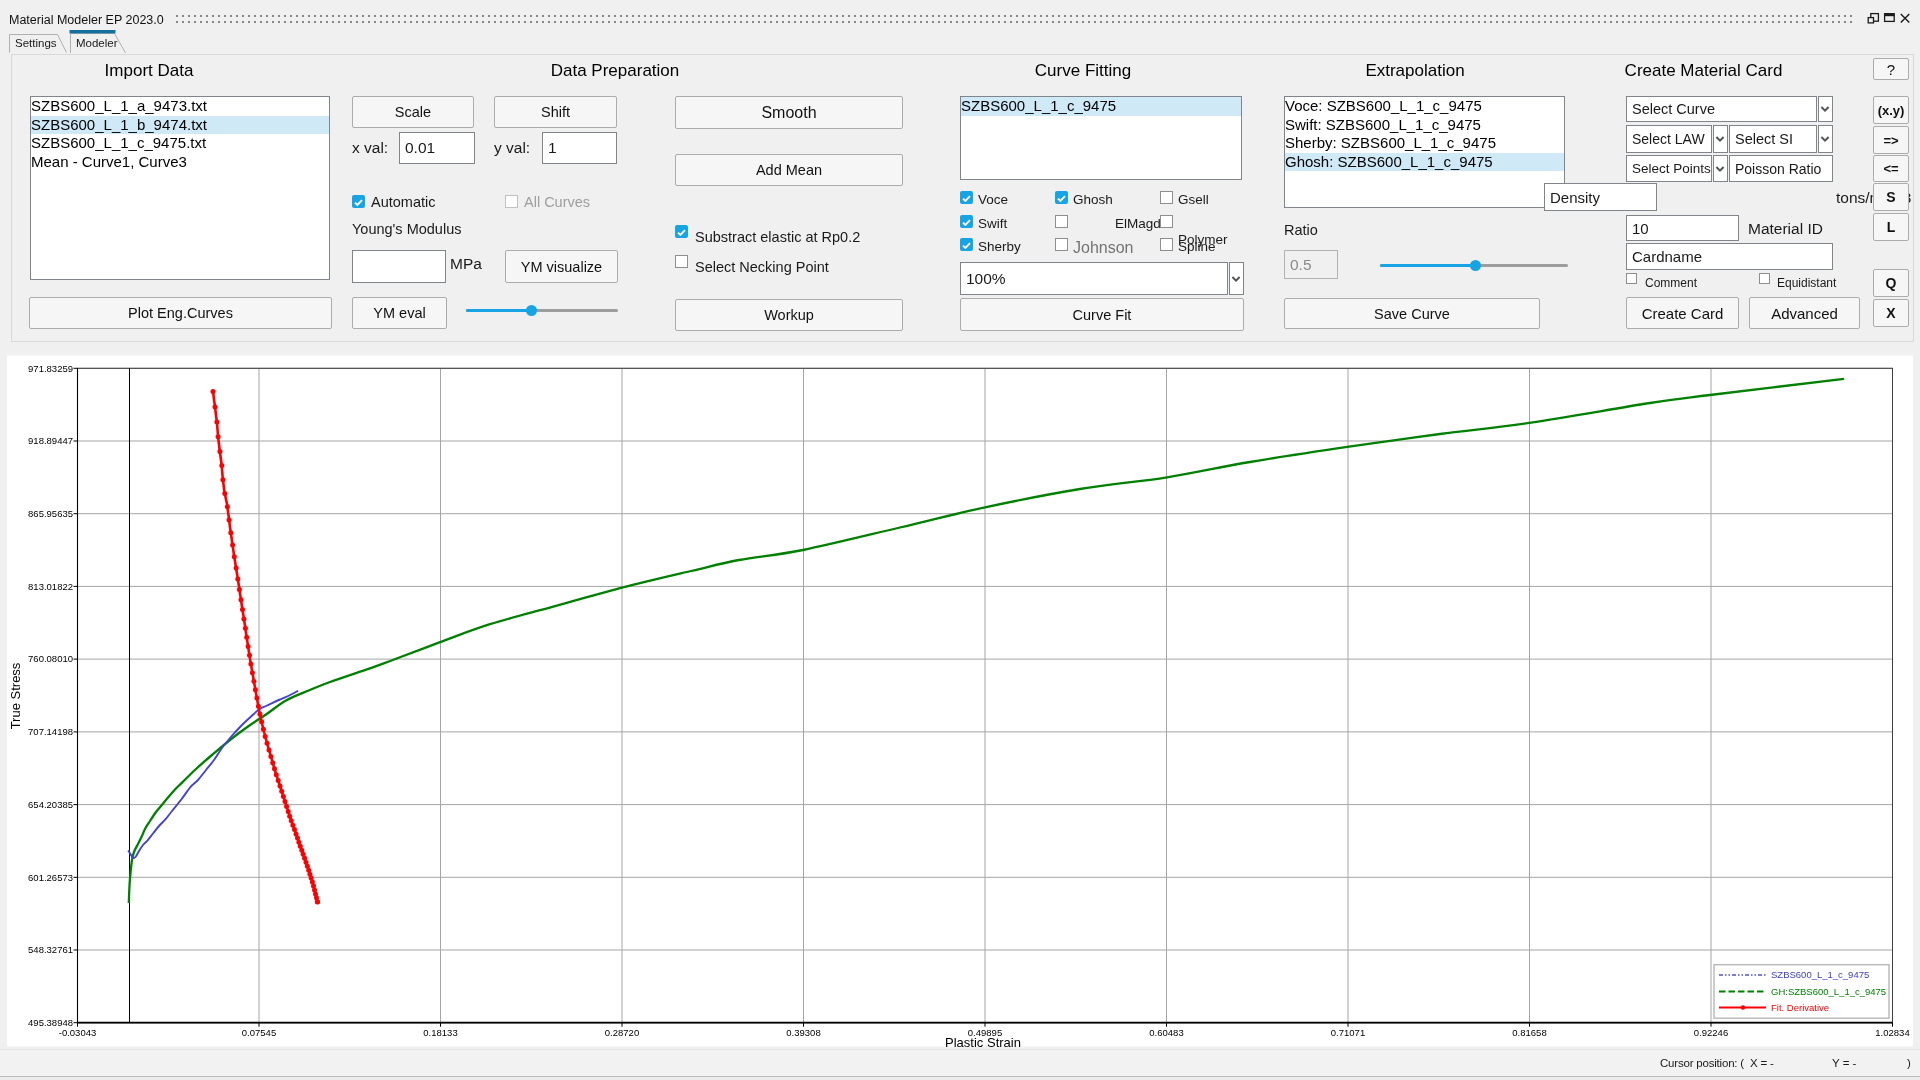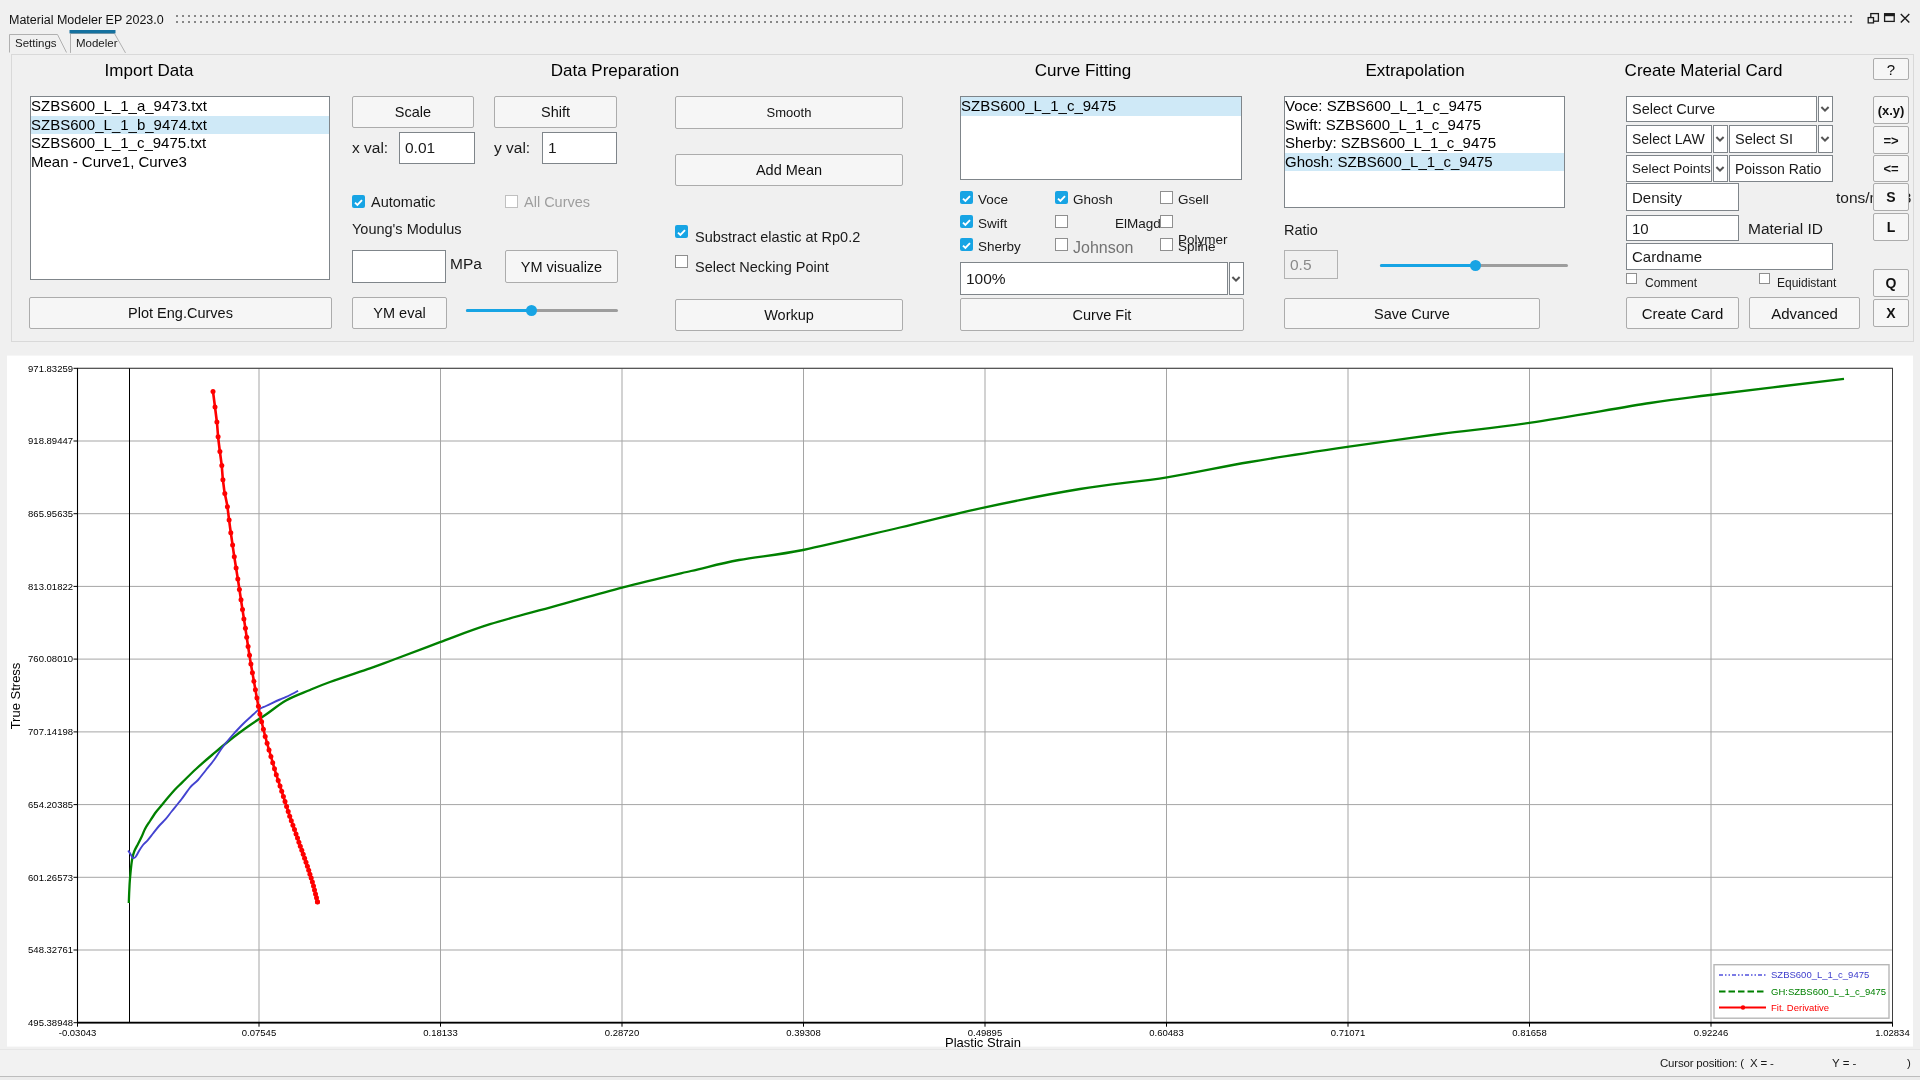--- a/index.html
+++ b/index.html
@@ -61,21 +61,21 @@
 <div class="cbu" style="left:505px;top:195px;width:13px;height:13px;border-color:#c0c0c0"></div>
 <div class="lab" style="left:524px;top:194px;font-size:14.5px;color:#9e9e9e;">All Curves</div>
 <div class="lab" style="left:352px;top:221px;font-size:14.5px;color:#1a1a1a;">Young's Modulus</div>
 <div class="inp" style="left:352px;top:250px;width:94px;height:33px;font-size:15.5px;color:#1a1a1a;background:#ffffff;border-color:#7f858a"></div>
 <div class="lab" style="left:450px;top:255px;font-size:15.5px;color:#1a1a1a;">MPa</div>
 <div class="btn" style="left:505px;top:250px;width:113px;height:33px;font-size:14.5px">YM visualize</div>
 <div class="btn" style="left:352px;top:297px;width:95px;height:32px;font-size:14.5px">YM eval</div>
 <div class="abs" style="left:466px;top:309.0px;width:152px;height:3px;background:#9d9d9d;border-radius:2px"></div>
 <div class="abs" style="left:466px;top:309.0px;width:65px;height:3px;background:#17a4e4;border-radius:2px"></div>
 <div class="abs" style="left:525.5px;top:305.0px;width:11px;height:11px;background:#17a4e4;border-radius:50%"></div>
-<div class="btn" style="left:675px;top:96px;width:228px;height:33px;font-size:13px">Smooth</div>
+<div class="btn" style="left:675px;top:96px;width:228px;height:33px;font-size:16px">Smooth</div>
 <div class="btn" style="left:675px;top:154px;width:228px;height:32px;font-size:14.5px">Add Mean</div>
 <div class="cbc" style="left:675px;top:225px;width:13px;height:13px"><svg width="13" height="13" viewBox="0 0 13 13">
       <path d="M3 6.6 L5.4 9 L10 4.1" stroke="#fff" stroke-width="1.9" fill="none"></path>
     </svg></div>
 <div class="lab" style="left:695px;top:229px;font-size:14.5px;color:#1a1a1a;">Substract elastic at Rp0.2</div>
 <div class="cbu" style="left:675px;top:255px;width:13px;height:13px;border-color:#8f8f8f"></div>
 <div class="lab" style="left:695px;top:259px;font-size:14.5px;color:#1a1a1a;">Select Necking Point</div>
 <div class="btn" style="left:675px;top:299px;width:228px;height:32px;font-size:14.5px">Workup</div>
 <div class="list" style="left:960px;top:96px;width:282px;height:84px">
     <div class="li sel">SZBS600_L_1_c_9475</div>
@@ -138,21 +138,21 @@
 <div class="inp" style="left:1818px;top:125px;width:15px;height:28px;font-size:14.5px;color:#1a1a1a;background:#ffffff;border-color:#7f858a"></div>
 <svg class="abs" style="left:1820px;top:136.0px" width="10" height="7" viewBox="0 0 10 7">
     <path d="M1.4 1 L5 4.6 L8.6 1" stroke="#555" stroke-width="2" fill="none"></path>
   </svg>
 <div class="inp" style="left:1626px;top:155px;width:86px;height:27px;font-size:13.5px;color:#1a1a1a;background:#ffffff;border-color:#7f858a">Select Points</div>
 <div class="inp" style="left:1713px;top:155px;width:15px;height:27px;font-size:13.5px;color:#1a1a1a;background:#ffffff;border-color:#7f858a"></div>
 <svg class="abs" style="left:1715px;top:165.5px" width="10" height="7" viewBox="0 0 10 7">
     <path d="M1.4 1 L5 4.6 L8.6 1" stroke="#555" stroke-width="2" fill="none"></path>
   </svg>
 <div class="inp" style="left:1729px;top:155px;width:104px;height:27px;font-size:14px;color:#1a1a1a;background:#ffffff;border-color:#7f858a">Poisson Ratio</div>
-<div class="inp" style="left:1626px;top:183px;width:113px;height:28px;font-size:15px;color:#1a1a1a;background:#ffffff;border-color:#7f858a">Density</div>
+<div class="inp" style="left:1544px;top:183px;width:113px;height:28px;font-size:15px;color:#1a1a1a;background:#ffffff;border-color:#7f858a">Density</div>
 <div class="lab" style="left:1836px;top:189px;font-size:15.5px;color:#1a1a1a;">tons/mm^3</div>
 <div class="inp" style="left:1626px;top:215px;width:113px;height:26px;font-size:15px;color:#1a1a1a;background:#ffffff;border-color:#7f858a">10</div>
 <div class="lab" style="left:1748px;top:220px;font-size:15.5px;color:#1a1a1a;">Material ID</div>
 <div class="inp" style="left:1626px;top:243px;width:207px;height:27px;font-size:15px;color:#1a1a1a;background:#ffffff;border-color:#7f858a">Cardname</div>
 <div class="cbu" style="left:1626px;top:273px;width:11px;height:11px;border-color:#8f8f8f"></div>
 <div class="lab" style="left:1645px;top:276px;font-size:12px;color:#1a1a1a;">Comment</div>
 <div class="cbu" style="left:1759px;top:273px;width:11px;height:11px;border-color:#8f8f8f"></div>
 <div class="lab" style="left:1777px;top:276px;font-size:12px;color:#1a1a1a;">Equidistant</div>
 <div class="btn" style="left:1626px;top:297px;width:113px;height:32px;font-size:15px">Create Card</div>
 <div class="btn" style="left:1749px;top:297px;width:111px;height:32px;font-size:15px">Advanced</div>

